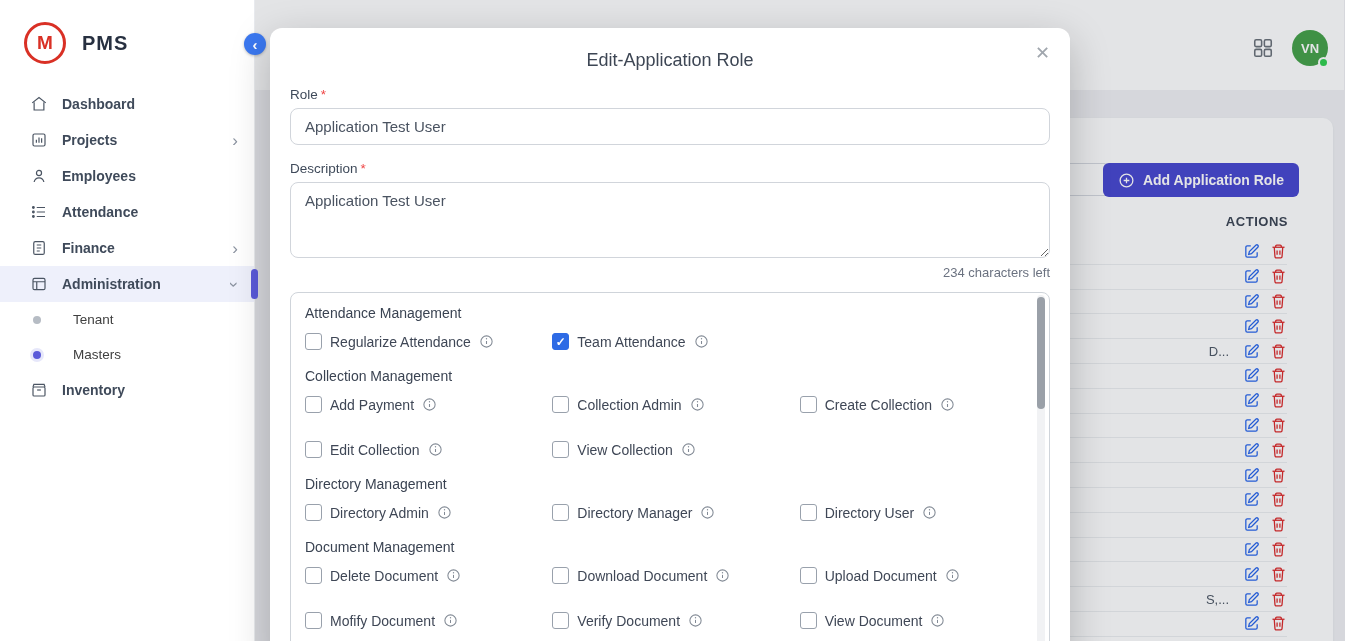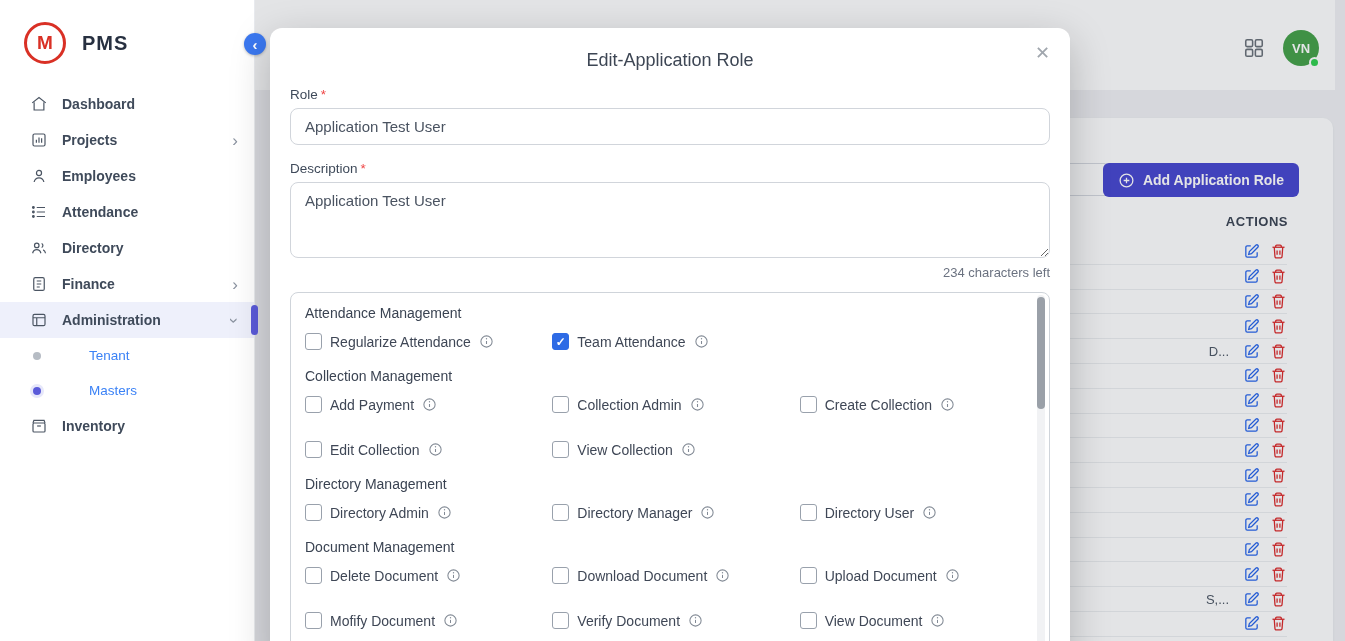--- a/index.html
+++ b/index.html
@@ -22,31 +22,31 @@
   .nav-icon svg { width:18px; height:18px; }
   .nav-label { margin-left:14px; font-size:14px; font-weight:700; color:#3f4a5a; }
   .nav-chevron { margin-left:auto; color:#8b93a0; font-size:17px; line-height:1; }
   .nav-chevron.down { transform:rotate(90deg); }
   .nav-item.active { background:#eef0fb; }
   .nav-item.active::after { content:""; position:absolute; right:-4px; top:3px; bottom:3px; width:7px;
     border-radius:4px; background:var(--sidebar-active-accent,#5a5ad9); }
   .sub-item { display:flex; align-items:center; height:35px; padding-left:33px; cursor:pointer; }
   .sub-dot { width:8px; height:8px; border-radius:50%; background:#b6bcc4; }
   .sub-dot.active { background:var(--sidebar-active-accent,#5a5ad9); box-shadow:0 0 0 3px #e6e7fa; }
-  .sub-label { margin-left:48px; font-size:13.5px; color:#3b82f6; }
+  .sub-label { margin-left:32px; font-size:13.5px; color:#404040; }
 
   
   .collapse-btn { position:absolute; left:244px; top:33px; width:22px; height:22px; border-radius:50%;
     background:var(--collapse-button,#3b78f0); color:#fff; display:flex; align-items:center;
     justify-content:center; font-size:15px; font-weight:700; z-index:60; cursor:pointer;
     box-shadow:0 1px 3px rgba(0,0,0,.25); }
 
   
   .main { position:absolute; left:255px; top:0; right:0; bottom:0; background:#f0f1f4; }
-  .topbar { position:absolute; left:0; top:0; right:10px; height:90px; background:#fff; }
+  .topbar { position:absolute; left:0; top:0; right:1px; height:90px; background:#fff; }
   .grid-icon { position:absolute; top:37px; right:70px; width:22px; height:22px; color:#697078; cursor:pointer; }
   .avatar { position:absolute; top:30px; right:16px; width:36px; height:36px; border-radius:50%;
     background:var(--avatar-bg,#43a047); color:#fff; display:flex; align-items:center; justify-content:center;
     font-size:13px; font-weight:700; cursor:pointer; }
   .avatar-dot { position:absolute; right:-1px; bottom:-2px; width:11px; height:11px; border-radius:50%;
     background:#2ecf4e; border:2px solid #fff; }
   .content-card { position:absolute; left:125px; top:118px; right:12px; bottom:-10px; background:#fff;
     border-radius:10px; box-shadow:0 1px 3px rgba(0,0,0,.06); }
   .search-box { position:absolute; top:163px; right:235px; width:170px; height:33px; background:#fff;
     border:1px solid #d6dae0; border-radius:6px; padding:0 10px; font-size:14px; color:#4a5361; }
@@ -457,31 +457,20 @@
           <svg viewBox="0 0 24 24" fill="none" stroke="currentColor" stroke-width="1.6">
               <path d="M9 6h11M9 12h11M9 18h11"></path>
               <circle cx="4.5" cy="6" r="1.1" fill="currentColor"></circle>
               <circle cx="4.5" cy="12" r="1.1" fill="currentColor"></circle>
               <circle cx="4.5" cy="18" r="1.1" fill="currentColor"></circle>
             </svg>
         </span>
         <span class="nav-label">Attendance</span>
       </div>
 
-      <div class="nav-item">
-        <span class="nav-icon">
-          <svg viewBox="0 0 24 24" fill="none" stroke="currentColor" stroke-width="1.6">
-              <circle cx="9" cy="8.5" r="3"></circle>
-              <path d="M3.5 19c.7-3.2 2.9-4.8 5.5-4.8s4.8 1.6 5.5 4.8"></path>
-              <path d="M15.5 6a3 3 0 0 1 0 5.4"></path>
-              <path d="M17.5 14.5c1.8.7 2.8 2.2 3.2 4.5"></path>
-            </svg>
-        </span>
-        <span class="nav-label">Directory</span>
-      </div>
 
       <div class="nav-item">
         <span class="nav-icon">
           <svg viewBox="0 0 24 24" fill="none" stroke="currentColor" stroke-width="1.6">
               <rect x="5" y="3.5" width="14" height="17" rx="2"></rect>
               <path d="M9 8h6M9 12h6M9 16h4"></path>
             </svg>
         </span>
         <span class="nav-label">Finance</span>
         <span class="nav-chevron">›</span>

